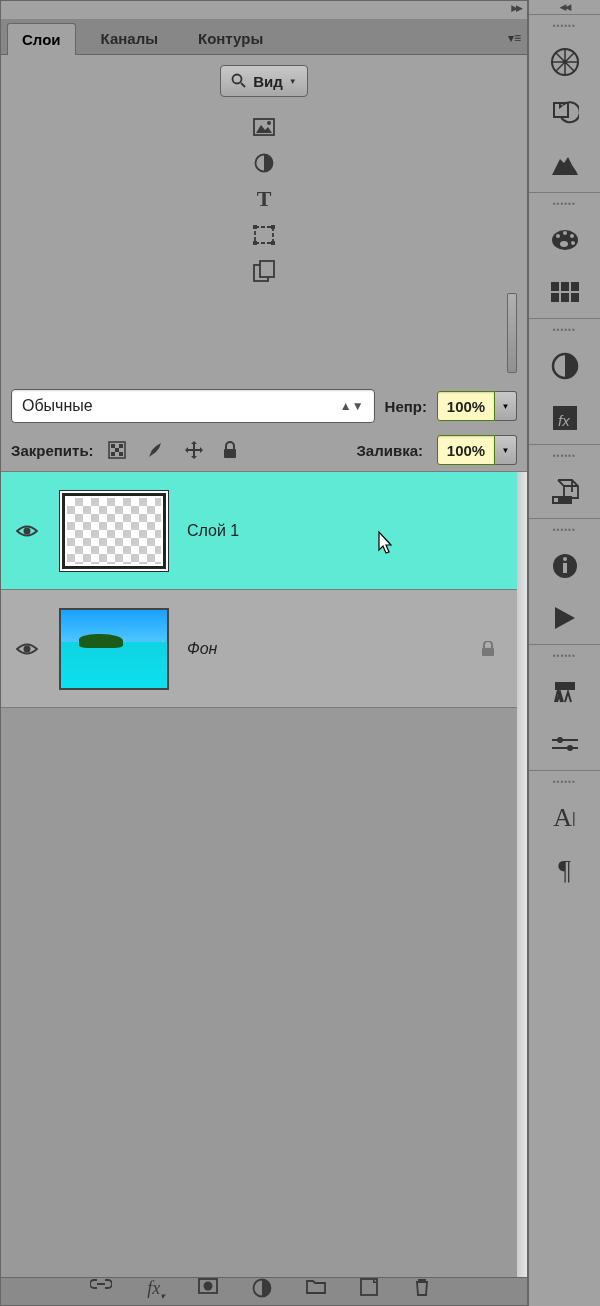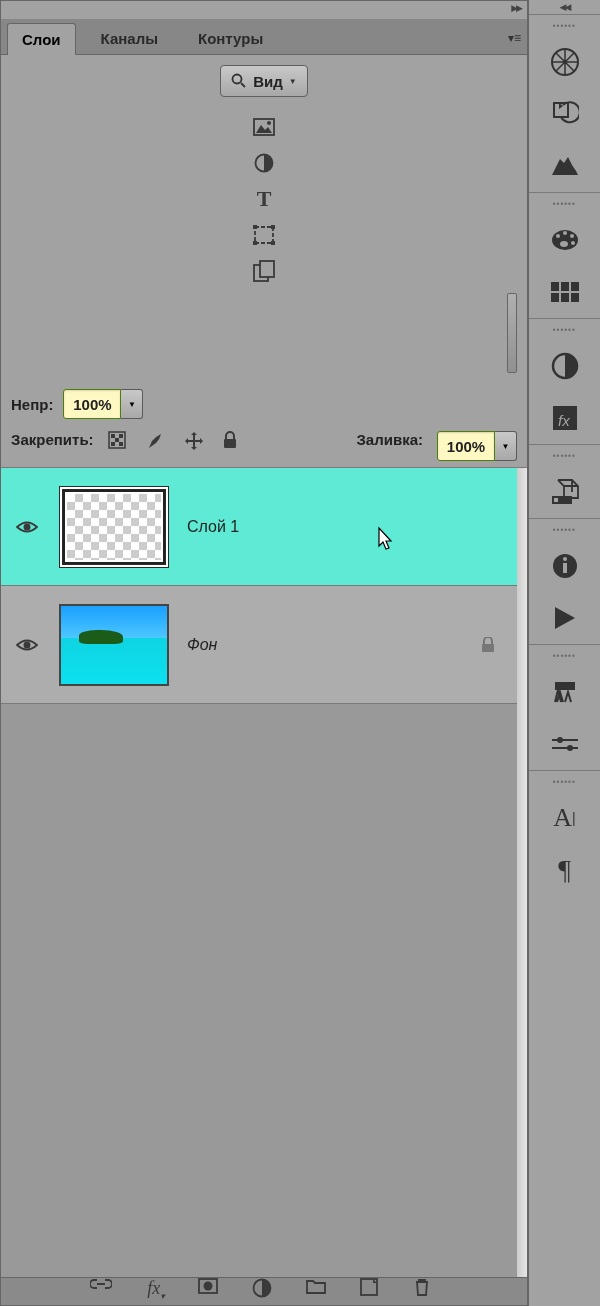--- a/index.html
+++ b/index.html
@@ -23,21 +23,21 @@
   .tb-icon { width: 28px; height: 28px; display: flex; align-items: center; justify-content: center; color: #3a3a3a; font-size: 20px; }
   .expand-bar { width: 10px; height: 80px; background: linear-gradient(#b0b0b0,#909090); border: 1px solid #666; border-radius: 2px; margin-left: auto; }
   
   .blend-row { display: flex; align-items: center; padding: 6px 10px; gap: 10px; }
   .select-box { flex: 1; background: #fff; border: 1px solid #5a5a5a; border-radius: 4px; height: 34px; display: flex; align-items: center; padding: 0 10px; font-size: 16px; color: #222; justify-content: space-between; box-shadow: inset 0 1px 2px rgba(0,0,0,0.15); }
   .label { font-size: 15px; color: #222; font-weight: bold; }
   .pct-input { background: #fef9c3; border: 1px solid #4d7c0f; border-radius: 3px 0 0 3px; width: 58px; height: 30px; text-align: center; font-size: 15px; font-weight: bold; color: #222; box-shadow: inset 0 1px 2px rgba(0,0,0,0.15); }
   .pct-btn { background: linear-gradient(#c8c8c8,#a8a8a8); border: 1px solid #5a5a5a; border-left: none; border-radius: 0 3px 3px 0; width: 22px; height: 30px; display: flex; align-items: center; justify-content: center; font-size: 8px; }
   .pct-wrap { display: flex; }
   
-  .lock-row { display: flex; align-items: flex-start; padding: 6px 10px; gap: 14px; border-bottom: 1px solid #7a7a7a; }
+  .lock-row { display: flex; align-items: center; padding: 6px 10px; gap: 14px; border-bottom: 1px solid #7a7a7a; }
   .lock-icon { color: #3a3a3a; font-size: 18px; width: 24px; text-align: center; }
   
   .layers-list { flex: 1; background: #999; overflow-y: auto; position: relative; }
   .layer-row { display: flex; align-items: center; height: 118px; border-bottom: 1px solid #7a7a7a; padding: 0 12px; gap: 18px; }
   .layer-row.selected { background: #5eead4; }
   .layer-row.normal { background: #adadad; }
   .eye-col { width: 28px; display: flex; justify-content: center; }
   .thumb-frame { width: 110px; height: 82px; background: #fff; border: 4px double #2a2a2a; position: relative; }
   .thumb-frame.sel { box-shadow: 0 0 0 2px #222 inset; }
   .checker { position: absolute; inset: 4px; background:
@@ -115,20 +115,24 @@
       <div class="tb-icon">
         <svg width="22" height="22" viewBox="0 0 22 22">
             <rect x="1" y="5" width="14" height="16" fill="none" stroke="#3a3a3a" stroke-width="1.8"></rect>
             <rect x="7" y="1" width="14" height="16" fill="#a2a2a2" stroke="#3a3a3a" stroke-width="1.8"></rect>
           </svg>
       </div>
       <div class="expand-bar"></div>
     </div>
 
     <div class="blend-row">
+      <div class="select-box">
+        <span>Обычные</span>
+        <span style="font-size:12px;color:#555">▲▼</span>
+      </div>
       <span class="label">Непр:</span>
       <div class="pct-wrap">
         <div class="pct-input" style="line-height:30px">100%</div>
         <div class="pct-btn">▼</div>
       </div>
     </div>
 
     <div class="lock-row">
       <span class="label">Закрепить:</span>
       <span class="lock-icon">

